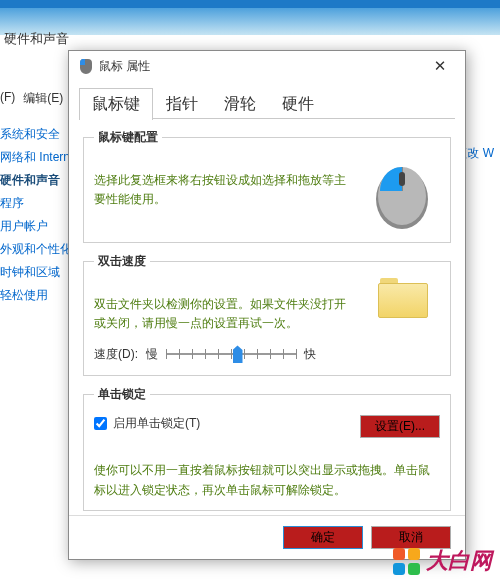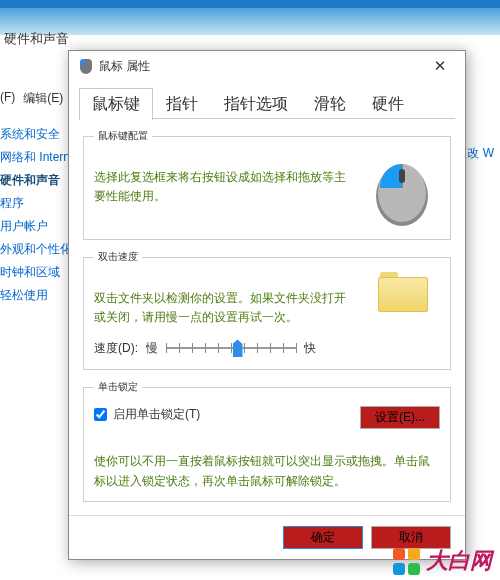--- a/index.html
+++ b/index.html
@@ -79,21 +79,21 @@
     border-color: #c9c9c9;
     background: #fff;
     z-index: 2;
   }
   .body { padding: 10px 14px; flex: 1; overflow: hidden; }
   fieldset {
     border: 1px solid #cfcfcf;
     margin-bottom: 10px;
     padding: 8px 10px 10px 10px;
   }
-  legend { padding: 0 4px; font-size: 10px; }
+  legend { padding: 0 4px; font-size: 12px; font-weight: bold; }
   .chk { display: flex; align-items: center; gap: 6px; margin: 4px 0 6px 0; }
   .chk input { width: 13px; height: 13px; }
   .desc { color: #4d7c0f; line-height: 1.6; margin-top: 17px; }
   .speed-row {
     display: flex; align-items: center; gap: 8px; margin-top: 10px;
   }
   .slider {
     width: 130px; height: 22px; position: relative;
   }
   .slider .track {
@@ -185,21 +185,20 @@
         <path fill="#2e8de6" d="M5 1h3v6H3V5a4 4 0 0 1 2-4z"></path>
       </svg>
     </span>
     <span class="txt">鼠标 属性</span>
     <span class="close">✕</span>
   </div>
 
   <div class="tabs" id="tabs">
       <div class="tab active">鼠标键</div>
       <div class="tab">指针</div>
-      <div class="tab">指针选项</div>
       <div class="tab">滑轮</div>
       <div class="tab">硬件</div>
     </div>
 
   <div class="body">
 
     <fieldset>
       <legend>鼠标键配置</legend>
       <div class="fs-row">
         <div class="fs-main">

